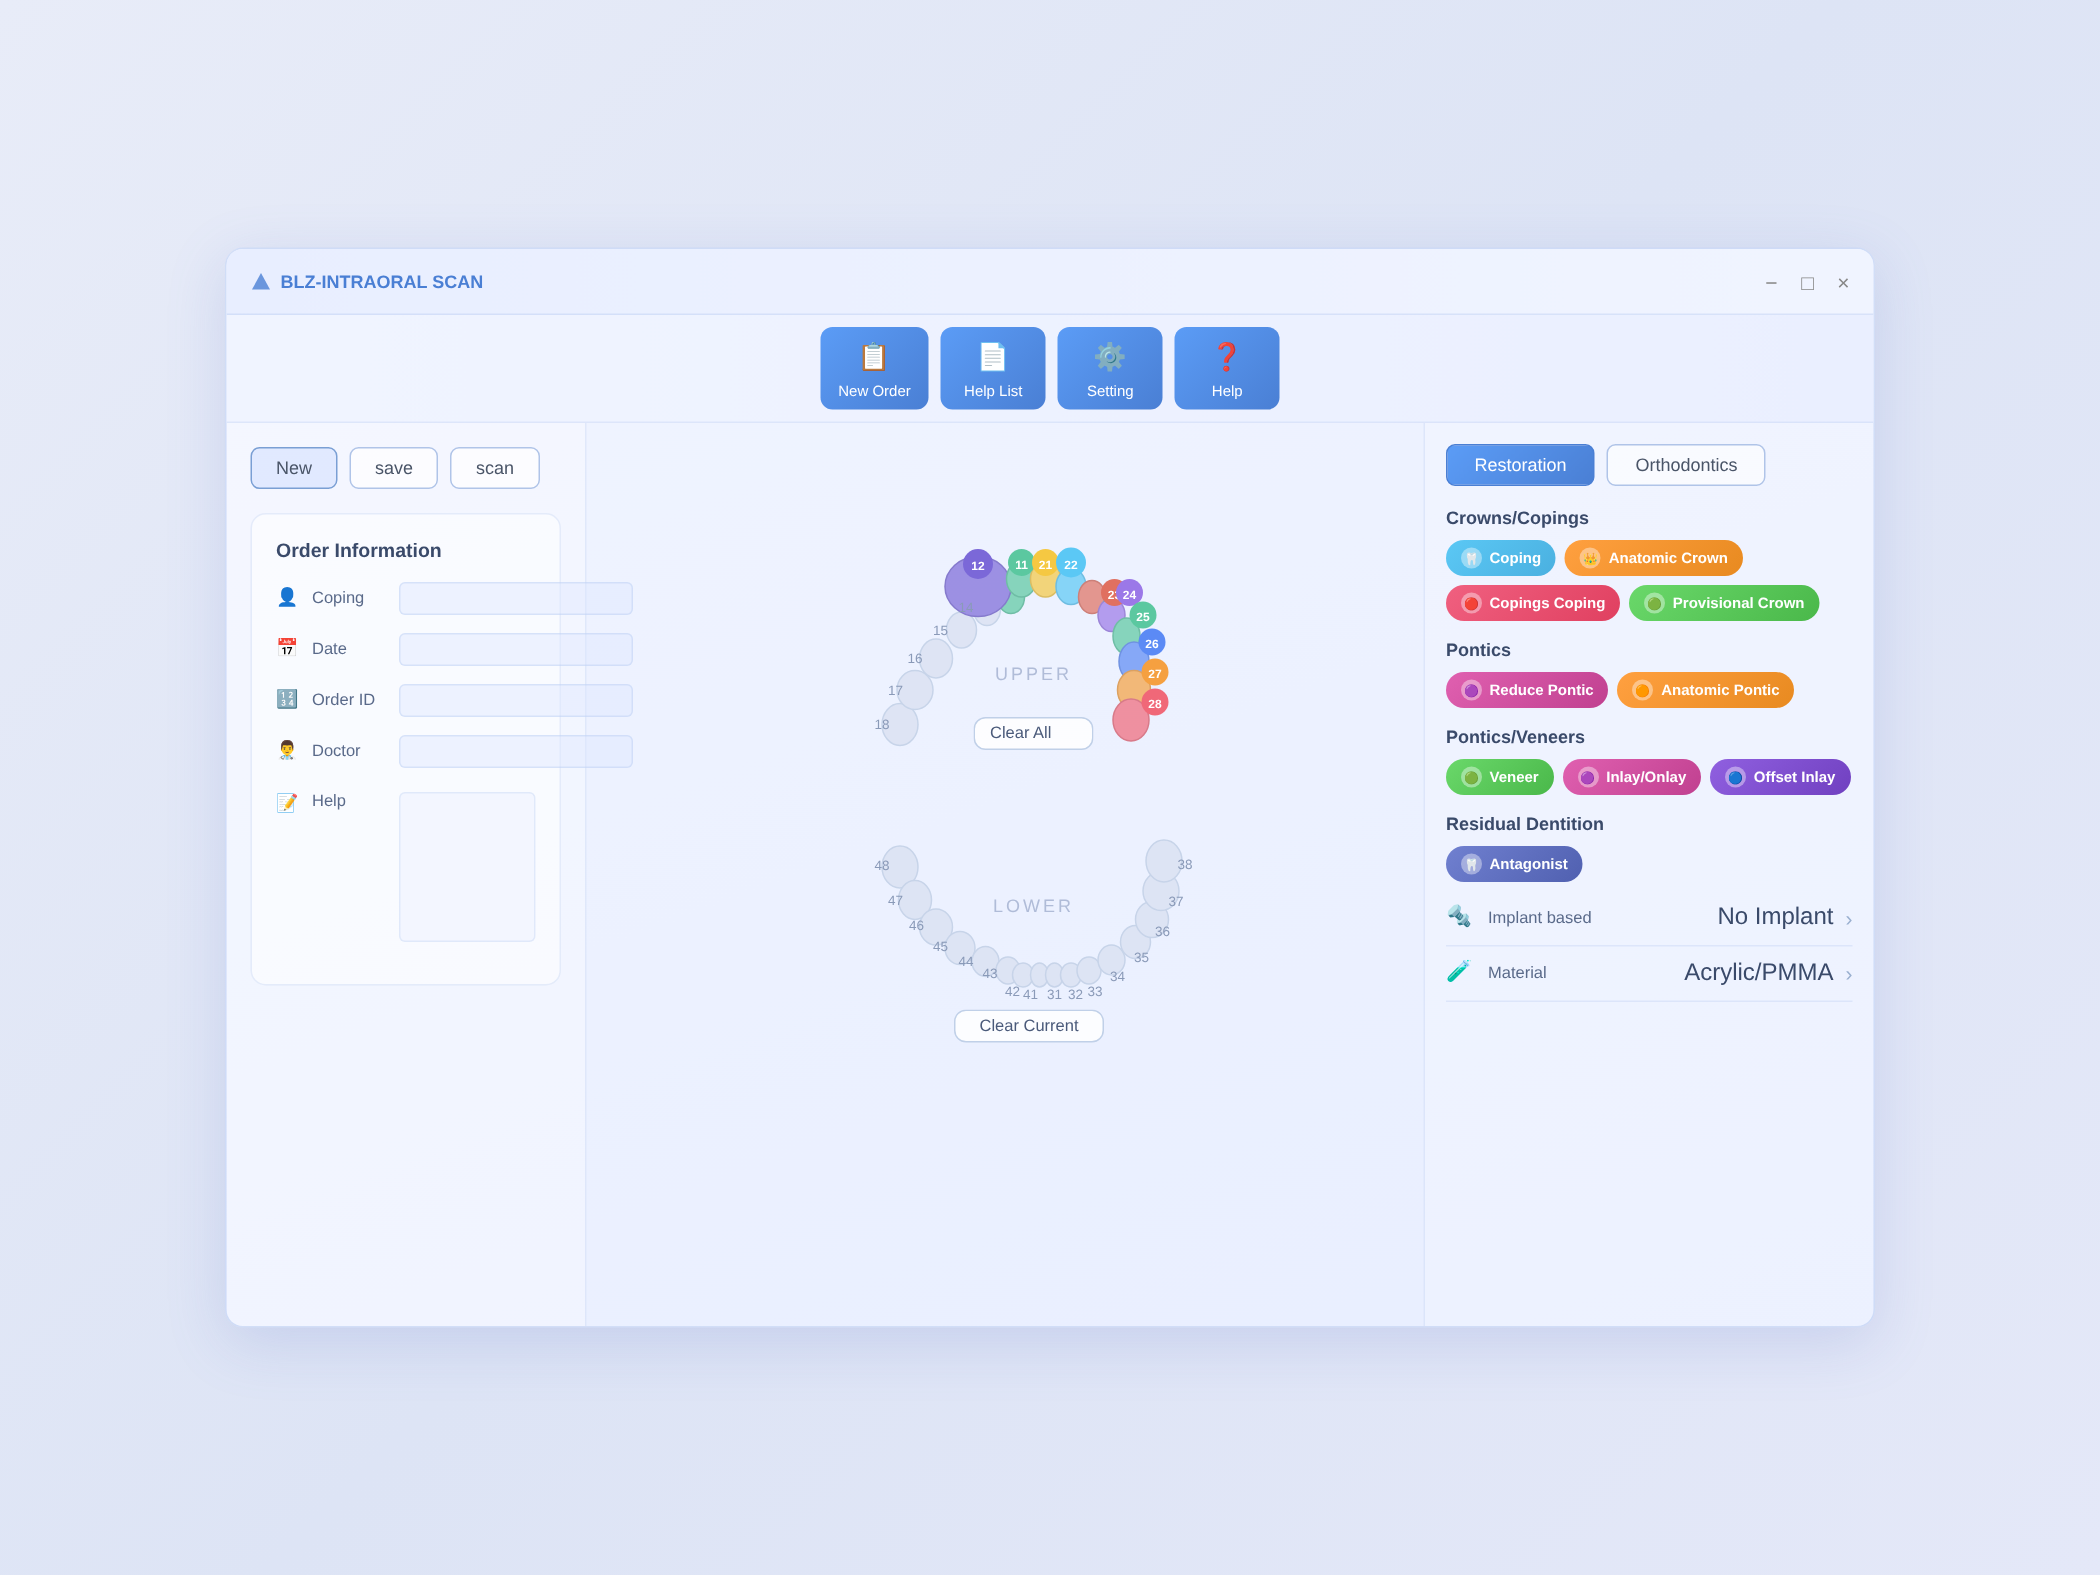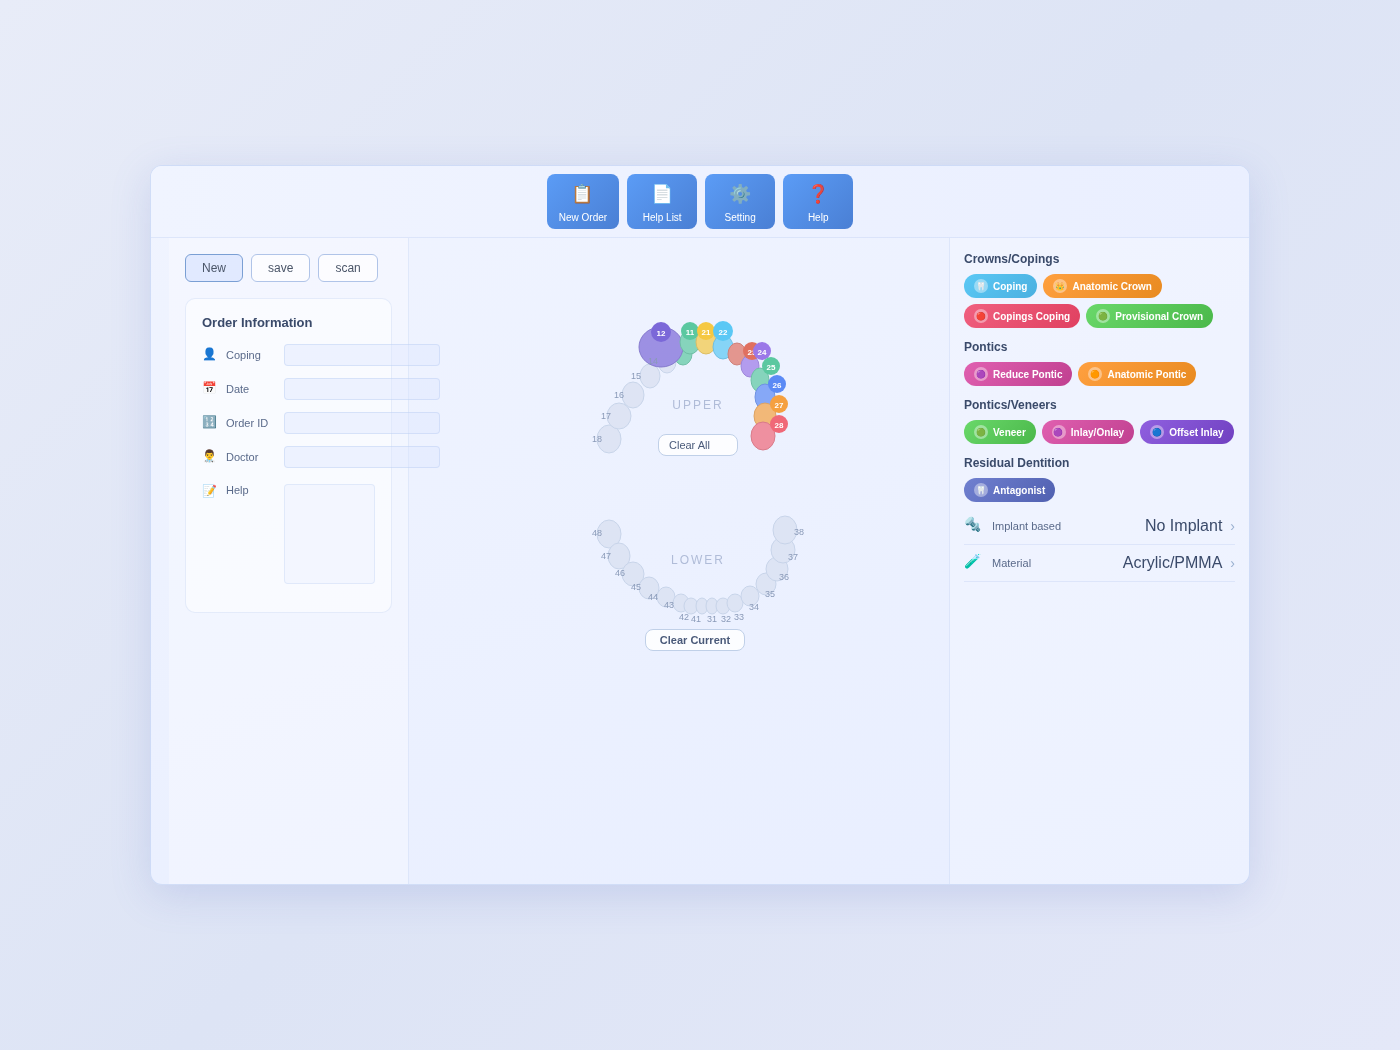--- a/index.html
+++ b/index.html
@@ -104,21 +104,20 @@
       display: flex;
       flex: 1;
       overflow: hidden;
     }
     
     .left-panel {
       width: 240px;
       padding: 16px;
       border-right: 1px solid rgba(180,200,240,0.3);
       background: rgba(255,255,255,0.3);
-      margin-left: 18px;
     }
     .action-buttons {
       display: flex;
       gap: 8px;
       margin-bottom: 16px;
     }
     .action-btn {
       padding: 6px 16px;
       border-radius: 6px;
       border: 1.5px solid #b0c4e8;
@@ -303,20 +302,33 @@
       position: relative;
       width: 340px;
       height: 460px;
     }
   </style>
 </head>
 <body>
 
 <div class="app-window">
 
+  <div class="title-bar">
+    <div class="title-bar-logo">
+      <svg viewBox="0 0 14 14" fill="#4a7fd4">
+        <polygon points="7,1 13,12 1,12" opacity="0.8"></polygon>
+      </svg>
+      <span>BLZ-INTRAORAL SCAN</span>
+    </div>
+    <div class="title-bar-controls">
+      <button class="title-btn">−</button>
+      <button class="title-btn">□</button>
+      <button class="title-btn">×</button>
+    </div>
+  </div>
 
   <div class="toolbar">
     <button class="toolbar-item">
       <div class="icon-wrap">📋</div>
       <span>New Order</span>
     </button>
     <button class="toolbar-item">
       <div class="icon-wrap">📄</div>
       <span>Help List</span>
     </button>
@@ -487,28 +499,32 @@
           <text x="230" y="366" font-size="9" fill="#8a9ab8" text-anchor="middle">33</text>
           <text x="245" y="356" font-size="9" fill="#8a9ab8" text-anchor="middle">34</text>
           <text x="261" y="343" font-size="9" fill="#8a9ab8" text-anchor="middle">35</text>
           <text x="275" y="326" font-size="9" fill="#8a9ab8" text-anchor="middle">36</text>
           <text x="284" y="306" font-size="9" fill="#8a9ab8" text-anchor="middle">37</text>
           <text x="290" y="281" font-size="9" fill="#8a9ab8" text-anchor="middle">38</text>
 
           <text x="189" y="310" font-size="12" fill="#b0bcd8" text-anchor="middle" letter-spacing="2" font-weight="500">LOWER</text>
 
           <foreignObject x="136" y="375" width="100" height="28">
-            <div xmlns="http://www.w3.org/1999/xhtml" style="background:rgba(255,255,255,0.85);border:1.5px solid #c0d0e8;border-radius:8px;padding:4px 10px;font-size:11px;color:#4a5a7a;font-weight:700;text-align:center;cursor:pointer;">Clear Current</div>
+            <div xmlns="http://www.w3.org/1999/xhtml" style="background:rgba(255,255,255,0.85);border:1.5px solid #c0d0e8;border-radius:8px;padding:4px 10px;font-size:11px;color:#4a5a7a;font-weight:400;text-align:center;cursor:pointer;">Clear Current</div>
           </foreignObject>
         </svg>
       </div>
     </div>
 
     <div class="right-panel">
 
+      <div class="right-top-tabs">
+        <button class="tab-btn active">Restoration</button>
+        <button class="tab-btn">Orthodontics</button>
+      </div>
 
       <div class="section-title">Crowns/Copings</div>
       <div class="restoration-grid">
         <button class="rest-btn btn-coping">
           <span class="icon-dot">🦷</span>
           <span>Coping</span>
         </button>
         <button class="rest-btn btn-anatomic-crown">
           <span class="icon-dot">👑</span>
           <span>Anatomic Crown</span>

